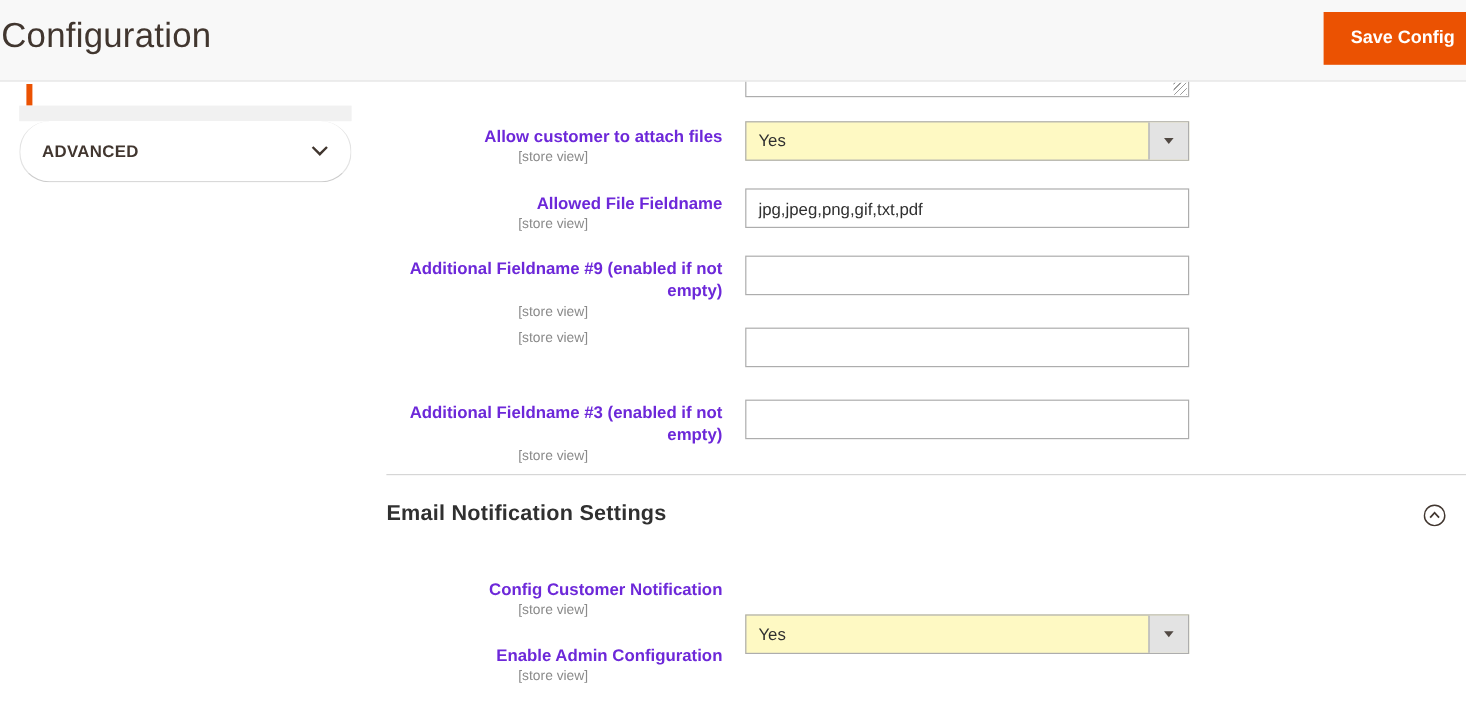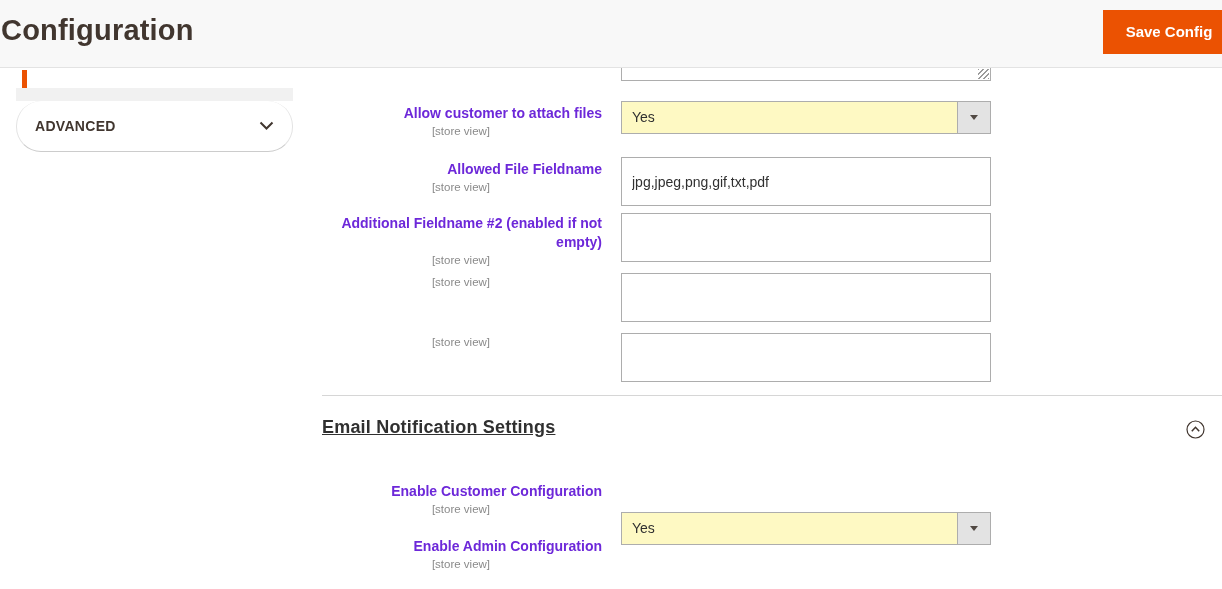--- a/index.html
+++ b/index.html
@@ -10,21 +10,21 @@
     background:#ffffff;
     font-family:"Liberation Sans", sans-serif;
   }
   
   .page-header{
     position:absolute;left:0;top:0;width:1222px;height:67px;
     background:#f8f8f8;border-bottom:1px solid #e3e3e3;z-index:10;
   }
   .page-title{
     position:absolute;left:1px;top:14px;
-    font-size:29px;font-weight:700;color:#41362f;letter-spacing:.2px;
+    font-size:29px;font-weight:400;color:#41362f;letter-spacing:.2px;
   }
   .save-btn{
     position:absolute;left:1103px;top:10px;width:132px;height:44px;
     background:#eb5202;border:none;color:#fff;
     font-family:inherit;font-size:15px;font-weight:700;
     text-align:center;line-height:44px;cursor:pointer;padding:0 18px;
     box-sizing:border-box;white-space:nowrap;
   }
   
   .side-active-marker{
@@ -59,38 +59,38 @@
   .select-arrow-btn{
     position:absolute;right:0;top:0;width:33px;height:31px;background:#e3e3e3;
     border:none;border-left:1px solid #adadad;cursor:pointer;
     display:flex;align-items:center;justify-content:center;padding:0;
   }
   .triangle-down{
     width:0;height:0;border-left:4px solid transparent;border-right:4px solid transparent;
     border-top:5px solid #514943;
   }
   .text-input{
-    width:370px;height:49px;box-sizing:border-box;border:1px solid #adadad;
+    width:370px;height:33px;box-sizing:border-box;border:1px solid #adadad;
     padding:0 10px;font-family:inherit;font-size:14px;color:#303030;background:#fff;
   }
   .textarea-stub{
     position:absolute;left:621px;top:50px;width:370px;height:31px;box-sizing:border-box;
     border:1px solid #adadad;background:#fff;z-index:1;
   }
   .resize-handle{
     position:absolute;right:1px;bottom:1px;width:11px;height:10px;
     background:repeating-linear-gradient(135deg,#9b9b9b 0 1px,transparent 1px 3.5px);
   }
   .divider{
     position:absolute;left:322px;top:395px;width:900px;height:0;
     border-top:1px solid #d6d6d6;
   }
   .section-heading{
     position:absolute;left:322px;top:417px;
-    font-size:18px;font-weight:700;color:#303030;letter-spacing:.2px;text-decoration:underline;
+    font-size:18px;font-weight:700;color:#303030;letter-spacing:.2px;
   }
   .collapse-btn{
     position:absolute;left:1185px;top:420px;width:20px;height:20px;
     background:none;border:none;padding:0;cursor:pointer;
   }
 </style>
 </head>
 <body>
 
 <div id="app">
@@ -110,46 +110,47 @@
     </button>
   </div>
 
   <div class="label-col" style="top:160px">
     <div class="field-label">Allowed File Fieldname</div>
     <div class="scope">[store view]</div>
   </div>
   <input class="field text-input" style="top: 157px;" type="text" value="jpg,jpeg,png,gif,txt,pdf">
 
   <div class="label-col" style="top:214px">
-    <div class="field-label">Additional Fieldname #2 (enabled if not empty)</div>
+    <div class="field-label">Additional Fieldname #9 (enabled if not empty)</div>
     <div class="scope">[store view]</div>
   </div>
   <input class="field text-input" style="top: 213px;" type="text" value="">
 
   <div class="label-col" style="top:274px">
     <div class="scope">[store view]</div>
   </div>
   <input class="field text-input" style="top: 273px;" type="text" value="">
 
   <div class="label-col" style="top:334px">
+    <div class="field-label">Additional Fieldname #3 (enabled if not empty)</div>
     <div class="scope">[store view]</div>
   </div>
   <input class="field text-input" style="top: 333px;" type="text" value="">
 
   <div class="divider"></div>
   <div class="section-heading">Email Notification Settings</div>
   <button class="collapse-btn">
     <svg width="19" height="19" viewBox="0 0 19 19">
       <circle cx="9.5" cy="9.5" r="8.5" fill="none" stroke="#41362f" stroke-width="1.2"></circle>
       <polyline points="5.8,11.3 9.5,7.3 13.2,11.3" fill="none" stroke="#41362f" stroke-width="1.5"></polyline>
     </svg>
   </button>
 
   <div class="label-col" style="top:482px">
-    <div class="field-label">Enable Customer Configuration</div>
+    <div class="field-label">Config Customer Notification</div>
     <div class="scope">[store view]</div>
   </div>
   <div class="field select-box" style="top:479px">
     <span class="select-value">Yes</span>
     <button class="select-arrow-btn">
       <span class="triangle-down"></span>
     </button>
   </div>
 
   <div class="label-col" style="top:537px">

